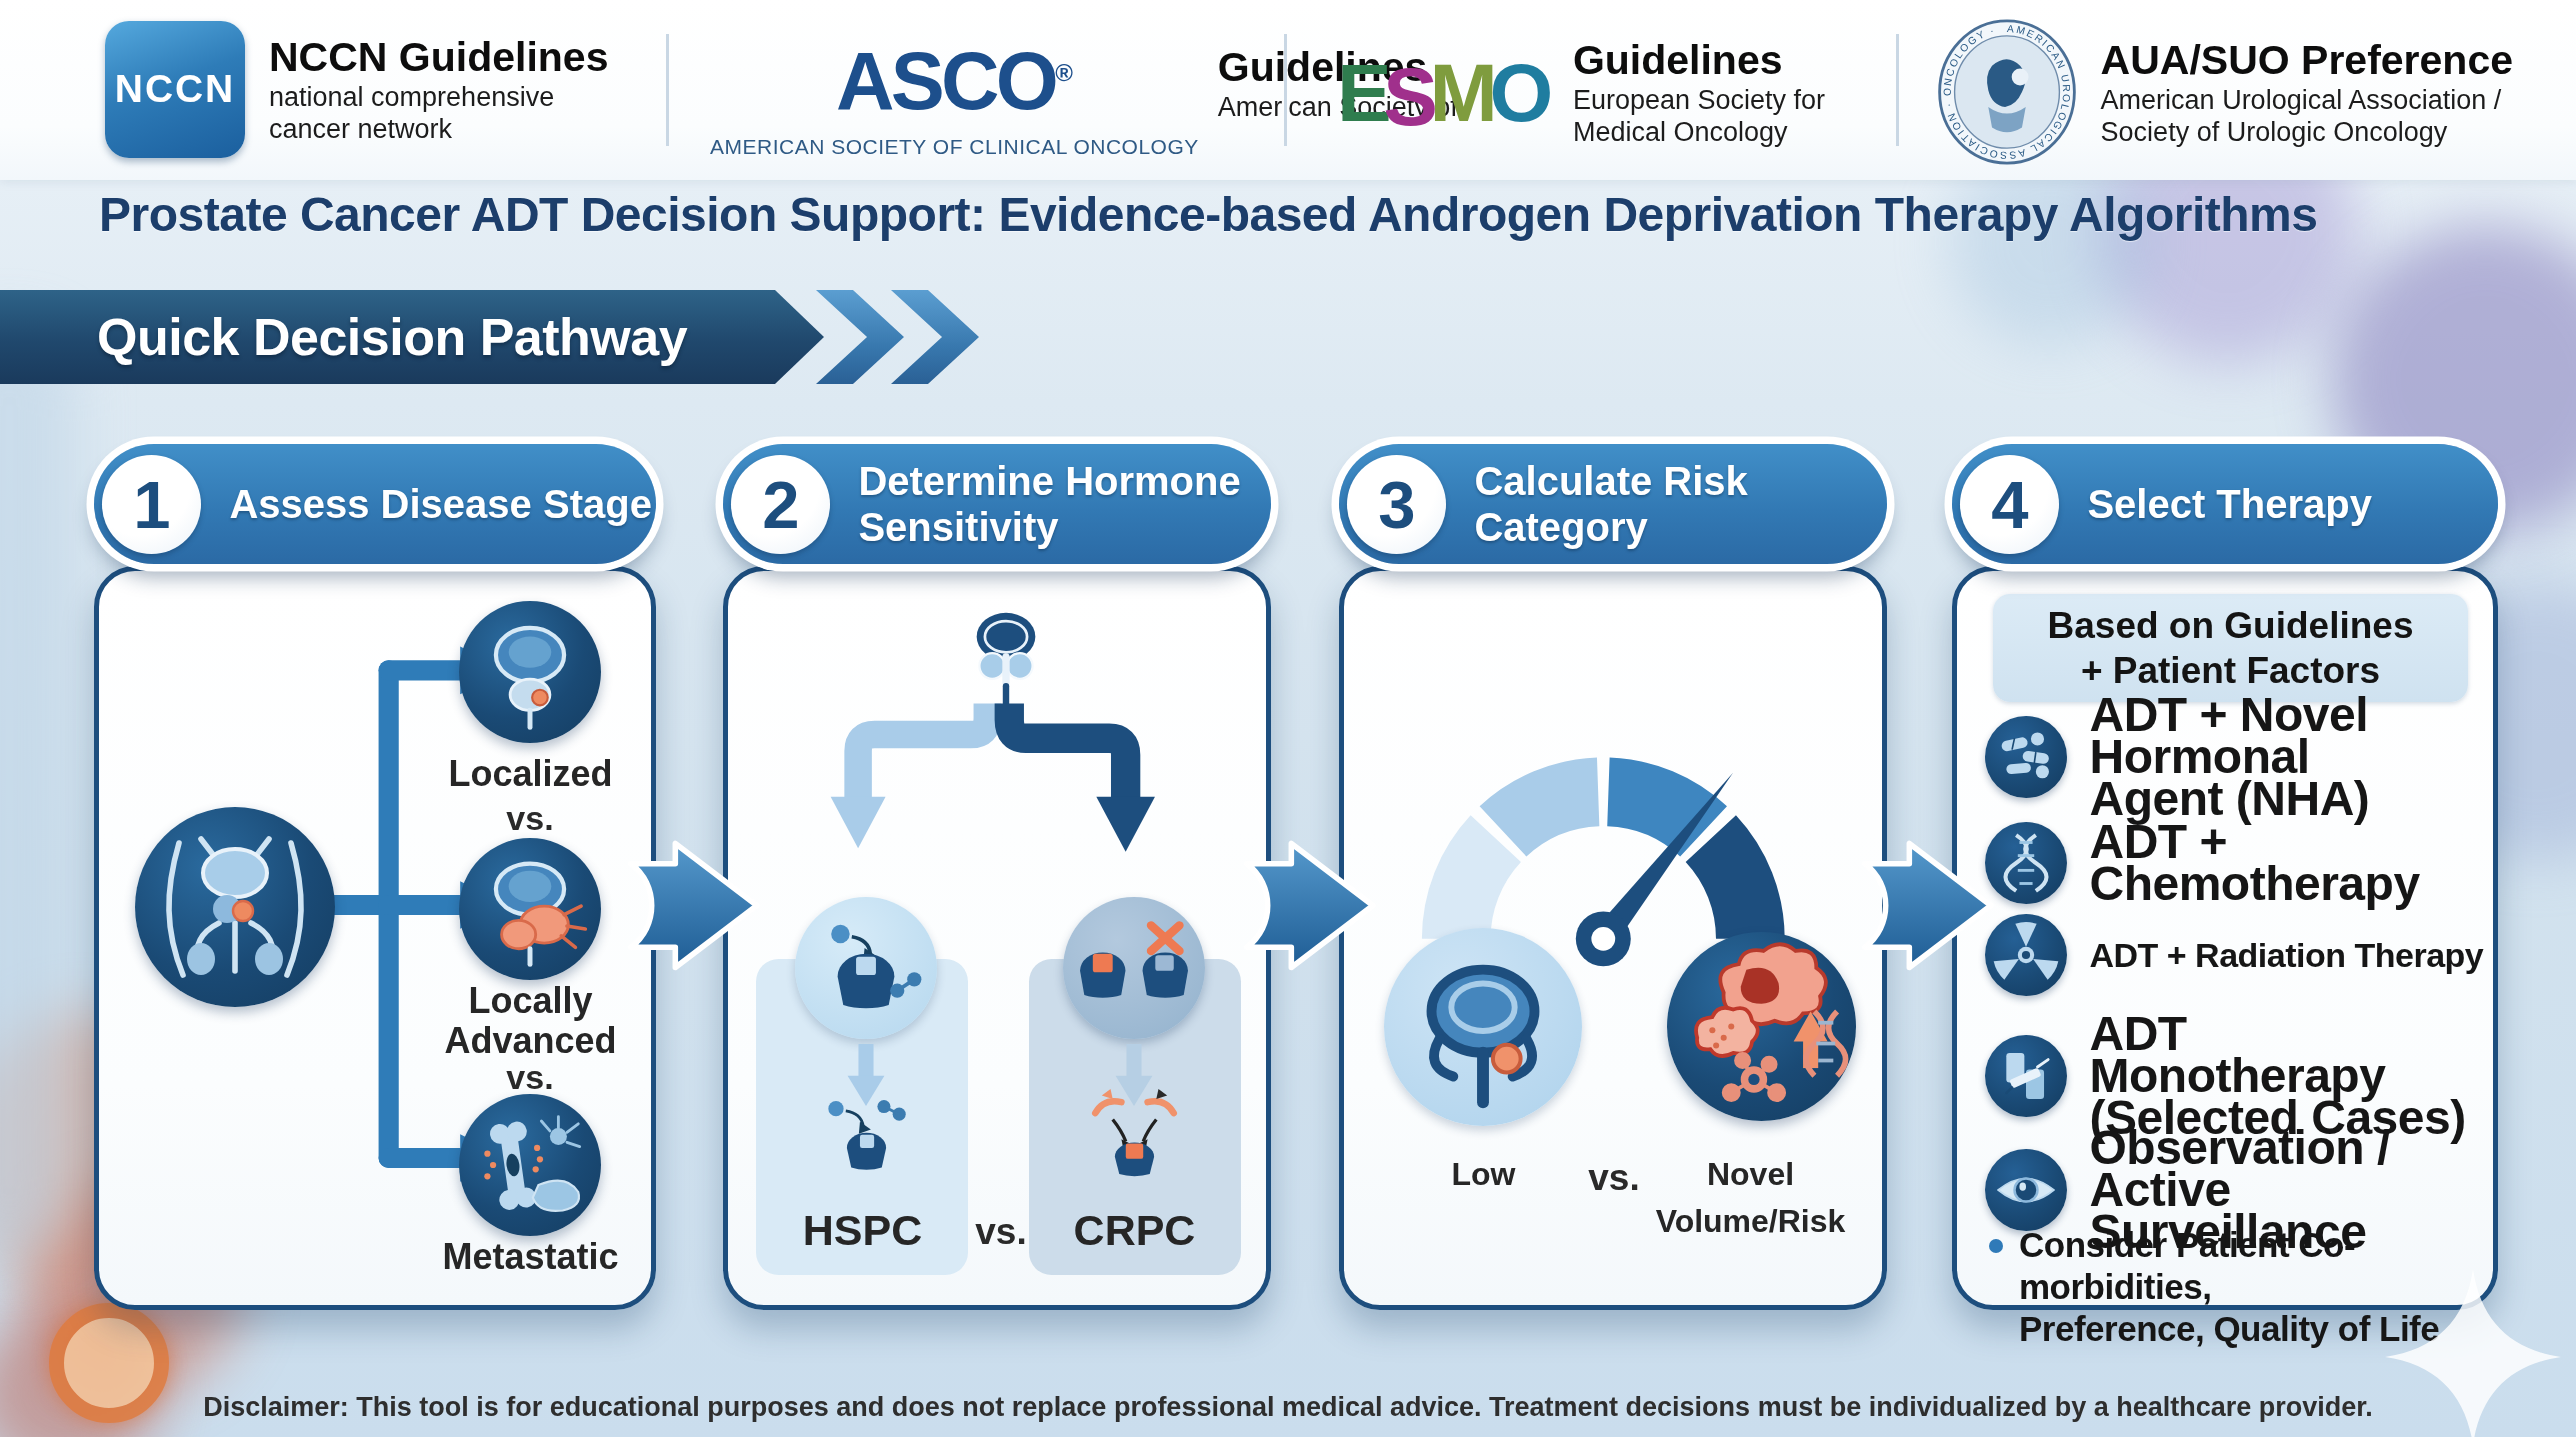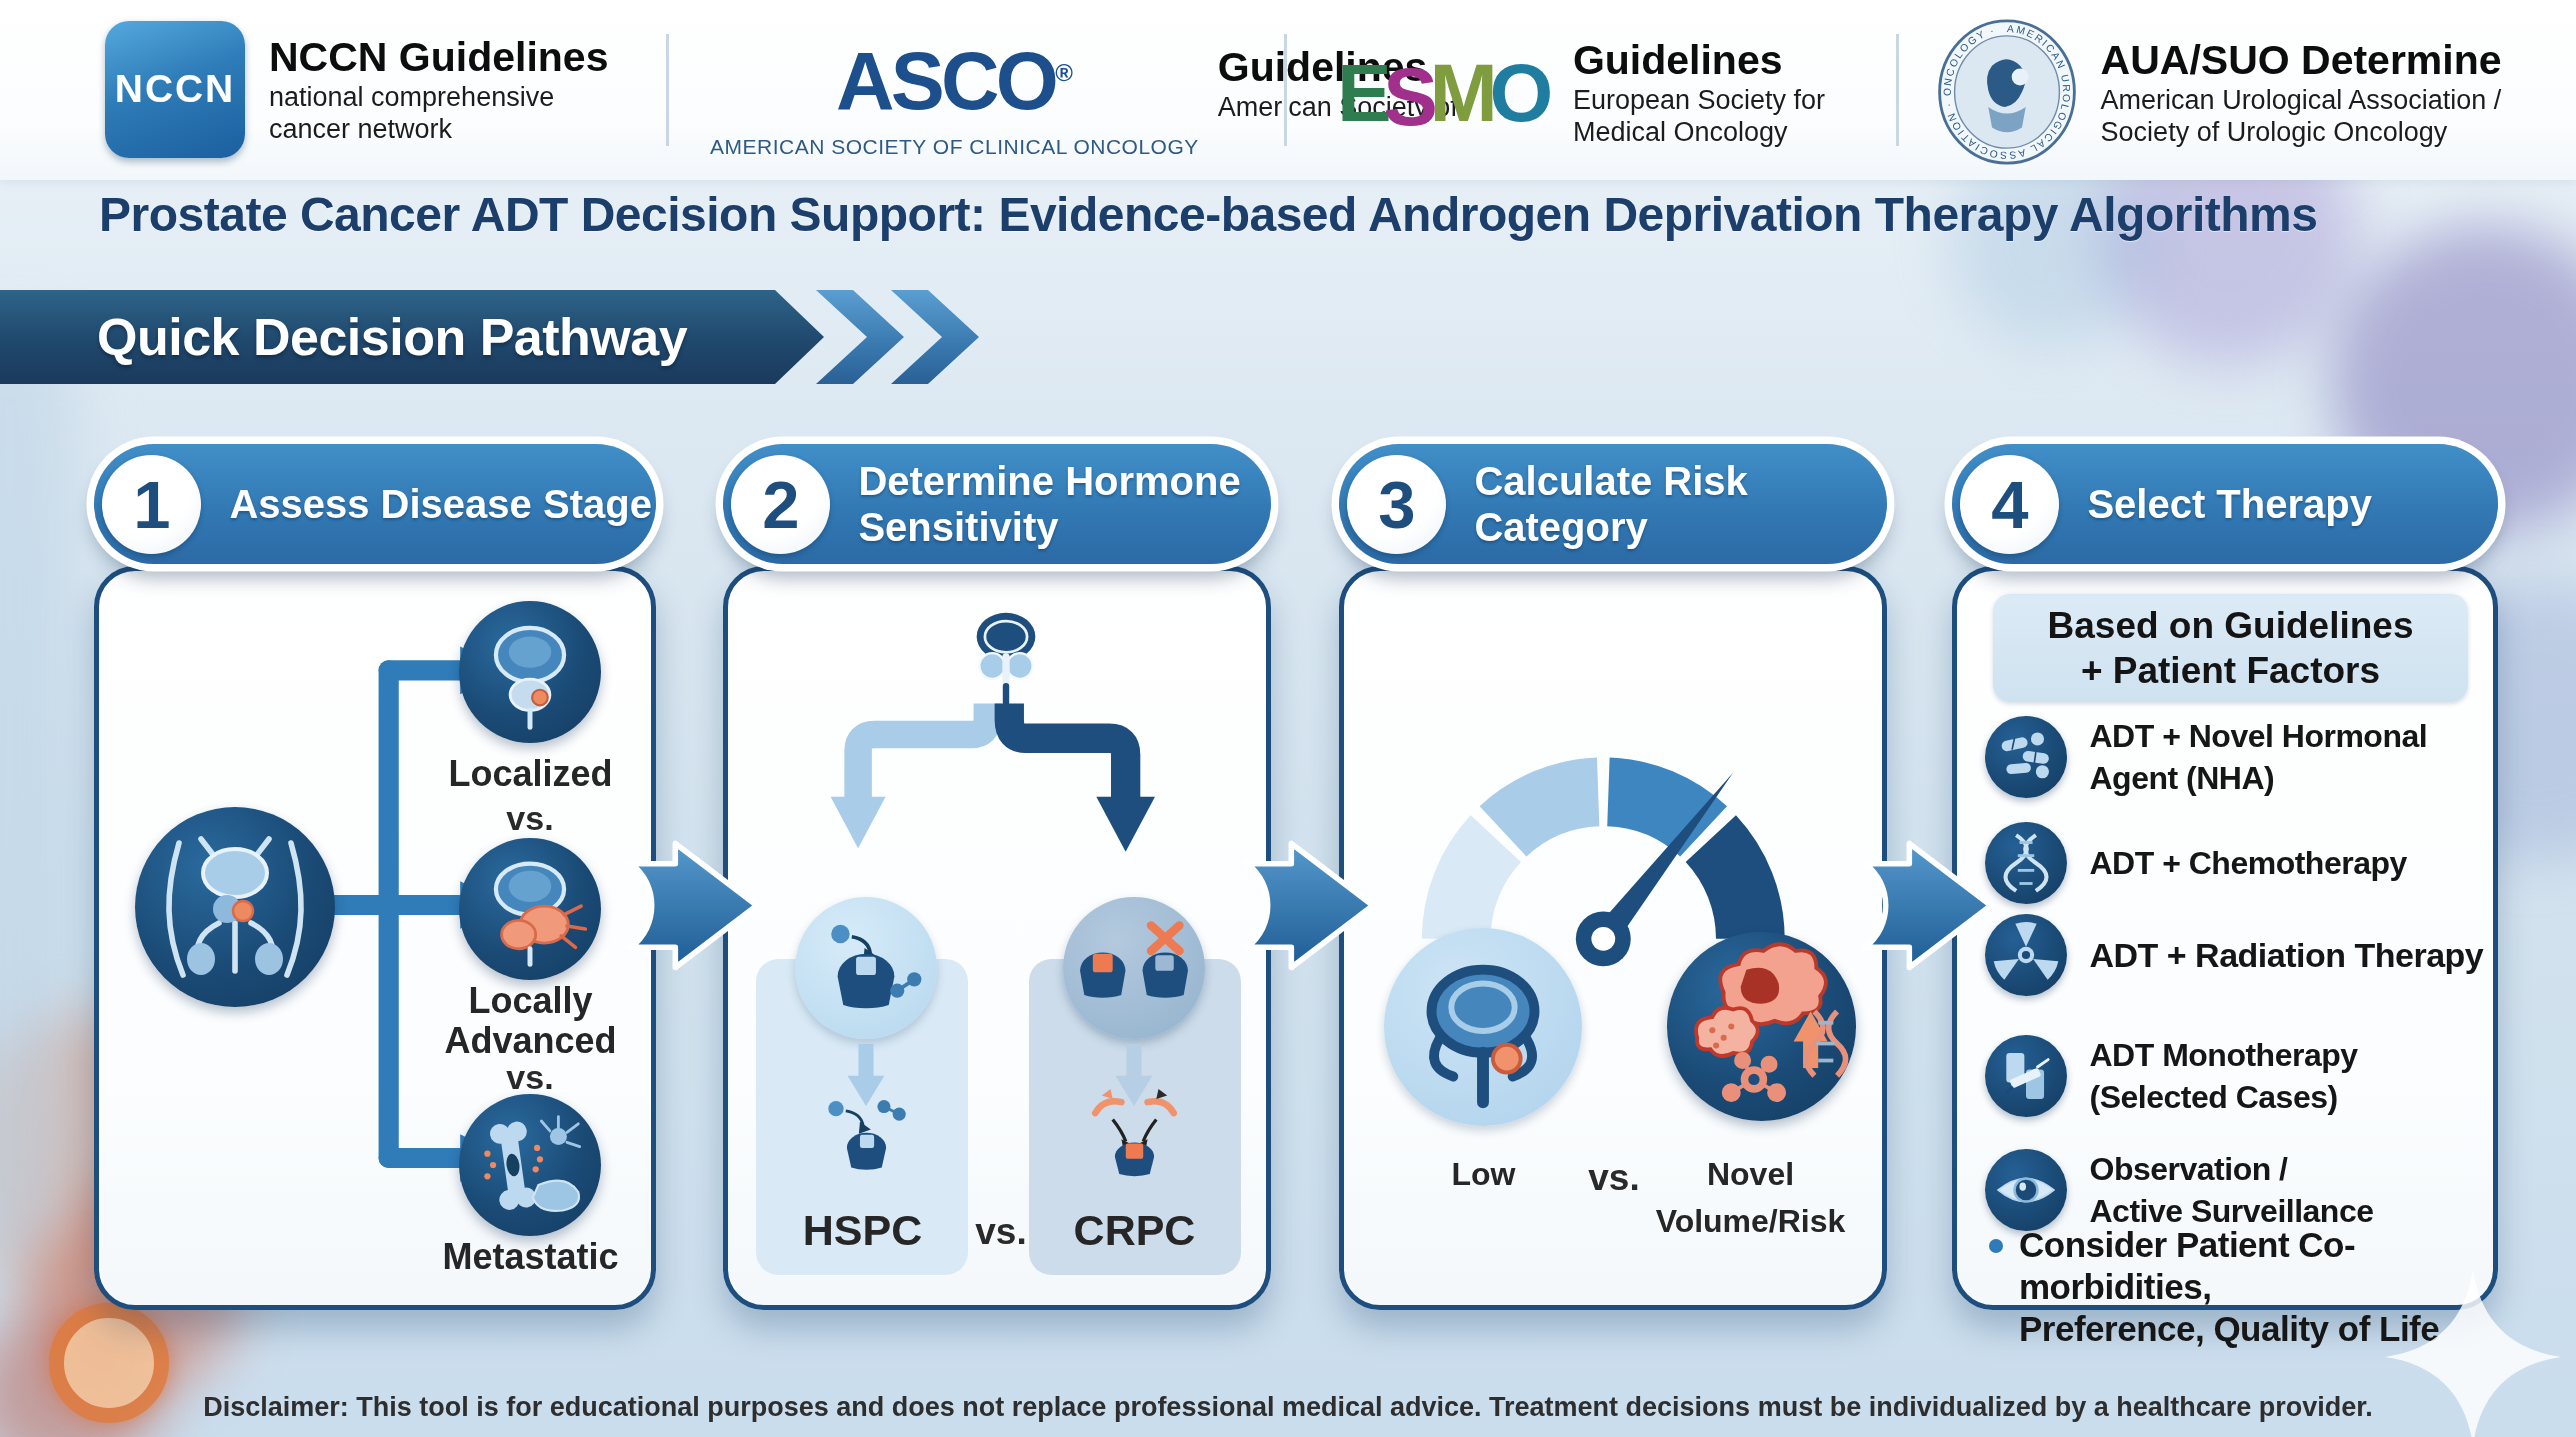--- a/index.html
+++ b/index.html
@@ -70,21 +70,21 @@
   .risk-label{position:absolute;text-align:center;font-size:32px;font-weight:700;color:#262626;line-height:47px;}
   .col-panel{position:absolute;top:388px;height:316px;width:212px;border-radius:22.5px;}
   .guide-box{position:absolute;left:36px;top:23.4px;width:475px;height:108px;border-radius:17px;
     background:linear-gradient(180deg,#dcebf6 0%,#cfe2f0 100%);
     display:flex;flex-direction:column;align-items:center;justify-content:center;
     font-size:37px;font-weight:700;color:#141414;line-height:45px;box-shadow:0 1.9px 4.7px rgba(90,120,150,.25);}
   .trow{position:absolute;left:28px;display:flex;align-items:center;height:90px;}
   .ticon{width:82px;height:82px;border-radius:50%;flex:0 0 auto;
     background:radial-gradient(circle at 36% 30%,#256095 0%,#1a4a75 55%,#133a5e 100%);
     box-shadow:0 3.7px 7.5px rgba(20,50,90,.3);}
-  .ttext{margin-left:22.5px;font-size:32px;font-weight:700;color:#161616;line-height:42px;letter-spacing:-0.5px;}
+  .ttext{margin-left:22.5px;font-size:48px;font-weight:700;color:#161616;line-height:42px;letter-spacing:-0.5px;}
   .note-row{position:absolute;left:32px;top:653px;display:flex;}
   .note-dot{width:14px;height:14px;border-radius:50%;background:#2f7ab8;margin-top:15px;flex:0 0 auto;}
   .note-text{margin-left:16px;font-size:35px;font-weight:700;color:#161616;line-height:42px;letter-spacing:-0.5px;}
   .disclaimer{position:absolute;left:0;top:1392px;width:2576px;text-align:center;
     font-size:27px;font-weight:600;color:#2e2e2e;z-index:2;}
   svg{display:block;}
 </style>
 </head>
 <body>
 
@@ -142,21 +142,21 @@
         <ellipse cx="78" cy="80" rx="56" ry="60" fill="#dbe7f1" stroke="#6f8cab" stroke-width="1.5"></ellipse>
         <path d="M62 52 q16 -14 30 0 q10 12 2 28 q-6 14 -18 16 q-14 -2 -18 -18 q-4 -16 4 -26z" fill="#2a5a85"></path>
         <path d="M58 96 q20 14 40 0 l-4 22 q-16 10 -32 0 z" fill="#7da3c4"></path>
         <circle cx="92" cy="64" r="9" fill="#e9f1f8"></circle>
         <defs>
             <path id="sealArc" d="M 78 16 a 60 64 0 1 1 -0.2 0"></path>
           </defs>
         <text font-size="11" fill="#2a5a85" letter-spacing="2"><textPath href="#sealArc">AMERICAN UROLOGICAL ASSOCIATION · ONCOLOGY ·</textPath></text>
       </svg>
       <div class="lg-col" style="margin-left:20.6px;">
-        <div class="lg-title">AUA/SUO Determine</div>
+        <div class="lg-title">AUA/SUO Preference</div>
         <div class="lg-sub">American Urological Association /</div>
         <div class="lg-sub">Society of Urologic Oncology</div>
       </div>
     </div>
   </div>
 
   <div class="main-title">Prostate Cancer ADT Decision Support: Evidence-based Androgen Deprivation Therapy Algorithms</div>
 
   <div class="banner">
     <div class="banner-label">Quick Decision Pathway</div>

